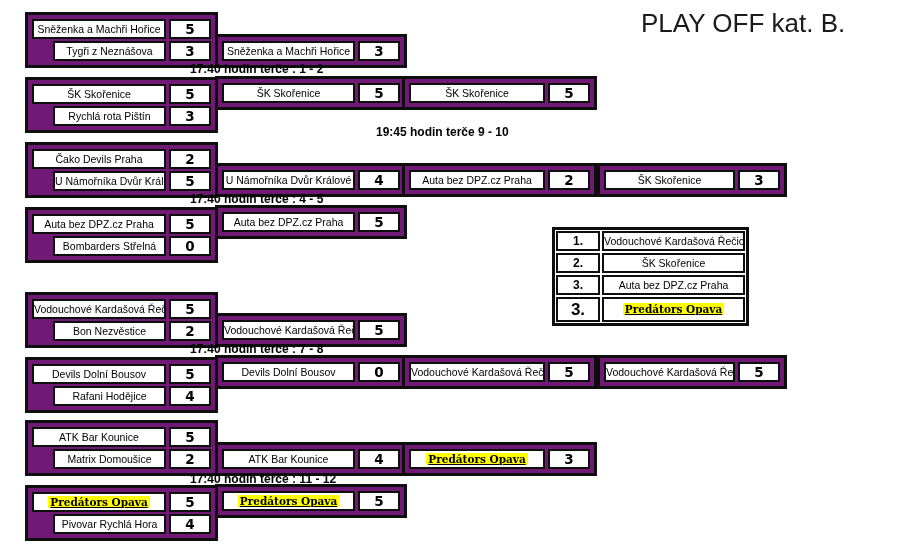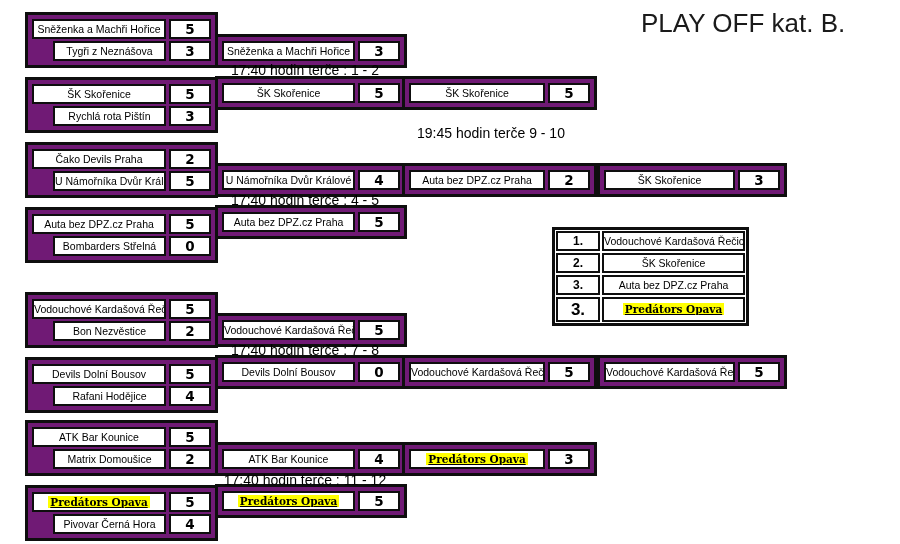--- a/index.html
+++ b/index.html
@@ -15,21 +15,21 @@
   .r{display:flex;gap:3px;}
   .pair .r + .r{margin-top:2px;margin-left:21px;}
   .n{flex:1;border:2px solid #0e0e0e;font-size:10.5px;line-height:16px;height:16px;
      text-align:center;white-space:nowrap;overflow:hidden;background:#fff;}
   .s{width:38px;border:2px solid #0e0e0e;font-weight:bold;font-size:13.5px;line-height:16px;height:16px;
      text-align:center;font-family:"DejaVu Sans",sans-serif;background:#fff;}
   .hlt{background:#ffff00;font-weight:bold;text-decoration:underline;
        font-family:"DejaVu Serif",serif;font-size:10.5px;padding:0 2px;}
 
   
-  .lbl{position:absolute;width:230px;text-align:center;font-size:14px;font-weight:normal;letter-spacing:0;}
+  .lbl{position:absolute;width:230px;text-align:left;font-size:12px;font-weight:bold;letter-spacing:0;}
 
   
   .title{position:absolute;left:641px;top:8px;width:250px;font-size:26px;color:#1a1a1a;white-space:nowrap;}
 
   
   .stand{position:absolute;left:552px;top:227px;width:197px;border:3px solid #0e0e0e;
          padding:1px;background:#fff;box-sizing:border-box;}
   .srow{display:flex;gap:2px;}
   .srow + .srow{margin-top:2px;}
   .srank{width:40px;border:2px solid #0e0e0e;font-weight:bold;font-size:12px;line-height:16px;text-align:center;}
@@ -113,21 +113,21 @@
         <div class="n">Matrix Domoušice</div>
         <div class="s">2</div>
       </div>
   </div>
   <div class="box c1 pair" style="top:485px">
     <div class="r">
         <div class="n"><span class="hlt">Predátors Opava</span></div>
         <div class="s">5</div>
       </div>
     <div class="r">
-        <div class="n">Pivovar Černá Hora</div>
+        <div class="n">Pivovar Rychlá Hora</div>
         <div class="s">4</div>
       </div>
   </div>
 
   <div class="box c2" style="top:34px">
     <div class="r">
         <div class="n">Sněženka a Machři Hořice</div>
         <div class="s">3</div>
       </div>
   </div>

